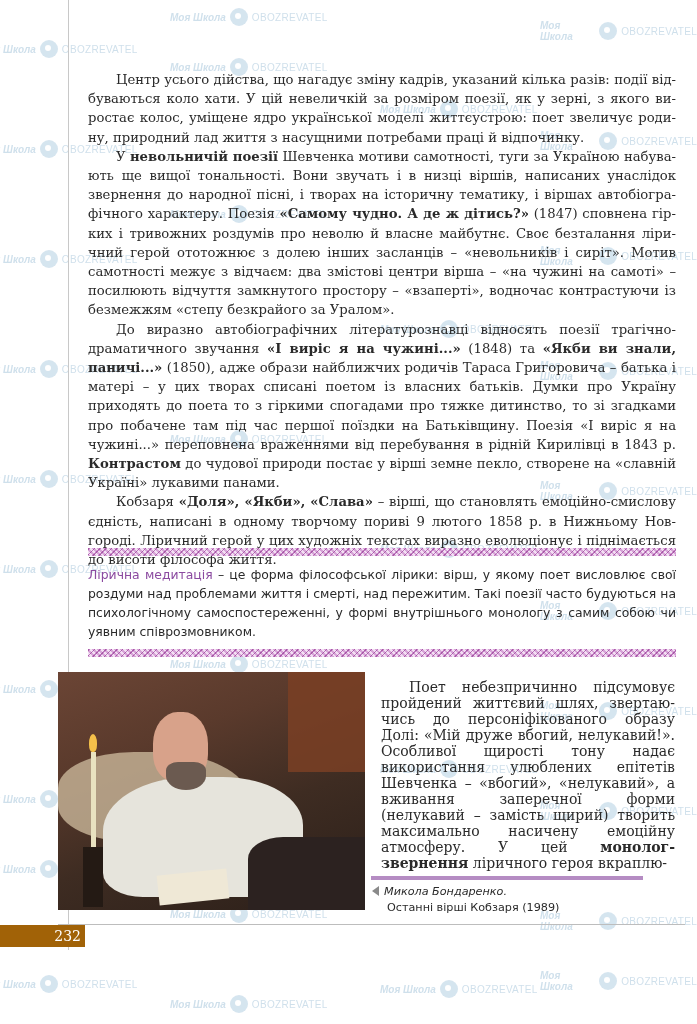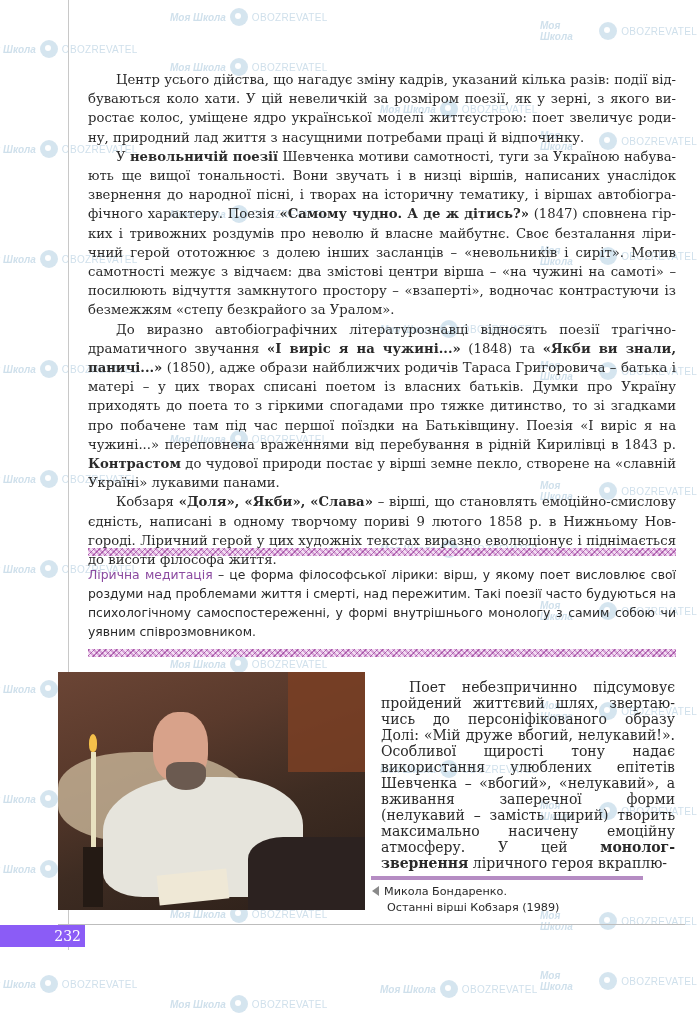--- a/index.html
+++ b/index.html
@@ -38,26 +38,26 @@
   .p-flame { position: absolute; left: 31px; top: 62px; width: 8px; height: 18px; background: #f4c04a; border-radius: 50% 50% 40% 40%; }
   .p-stand { position: absolute; left: 25px; top: 175px; width: 20px; height: 60px; background: #241a14; }
   .p-book { position: absolute; left: 100px; top: 200px; width: 70px; height: 30px; background: #efe8d6; transform: rotate(-6deg); }
 
   .right-text { position: absolute; left: 381px; top: 658px; width: 294px; font-size: 14px; line-height: 16px; text-align: justify; margin-top: 21px; }
   .right-text p { text-indent: 28px; }
 
   .caption-line { position: absolute; left: 371px; top: 876px; width: 272px; height: 4px; background: #b58cc3; }
   .caption { position: absolute; left: 372px; top: 884px; font-family: "DejaVu Sans", "Liberation Sans", sans-serif; font-size: 11.2px; line-height: 16px; color: #2a2a2a; }
   .caption .arrow { display: inline-block; width: 0; height: 0; border-top: 5px solid transparent; border-bottom: 5px solid transparent; border-right: 7px solid #8a8a8a; margin-right: 5px; vertical-align: -1px; }
-  .caption .author { }
+  .caption .author { font-style: italic; }
   .caption .title { padding-left: 15px; display: block; }
 
   .footer-rule { position: absolute; left: 58px; top: 924px; width: 627px; height: 1px; background: #bdbdbd; }
   .footer { position: absolute; left: 0; top: 925px; height: 22px; display: flex; align-items: center; }
-  .page-num { width: 85px; height: 22px; background: #8b5cf6; color: #fff; font-size: 14px; display: flex; align-items: center; justify-content: flex-end; padding-right: 4px; font-family: "DejaVu Serif", serif; }
+  .page-num { width: 85px; height: 22px; background: #a16207; color: #fff; font-size: 14px; display: flex; align-items: center; justify-content: flex-end; padding-right: 4px; font-family: "DejaVu Serif", serif; }
   .book-title { font-size: 13.5px; color: #777; margin-left: 4px; letter-spacing: 0.2px; font-family: "DejaVu Serif", serif; }
 </style>
 </head>
 <body>
 
 <div id="wm-layer">
     <div class="watermark" style="left: -20px; top: 40px;">
       <span class="wm-text1">Моя Школа</span>
       <span class="wm-logo"></span>
       <span class="wm-text2">OBOZREVATEL</span>

